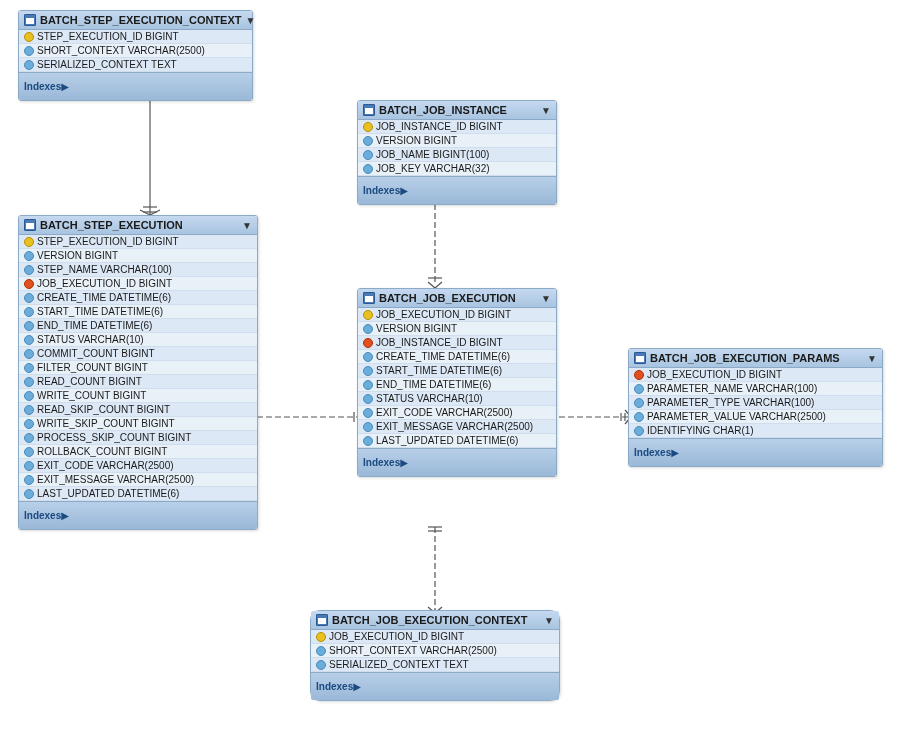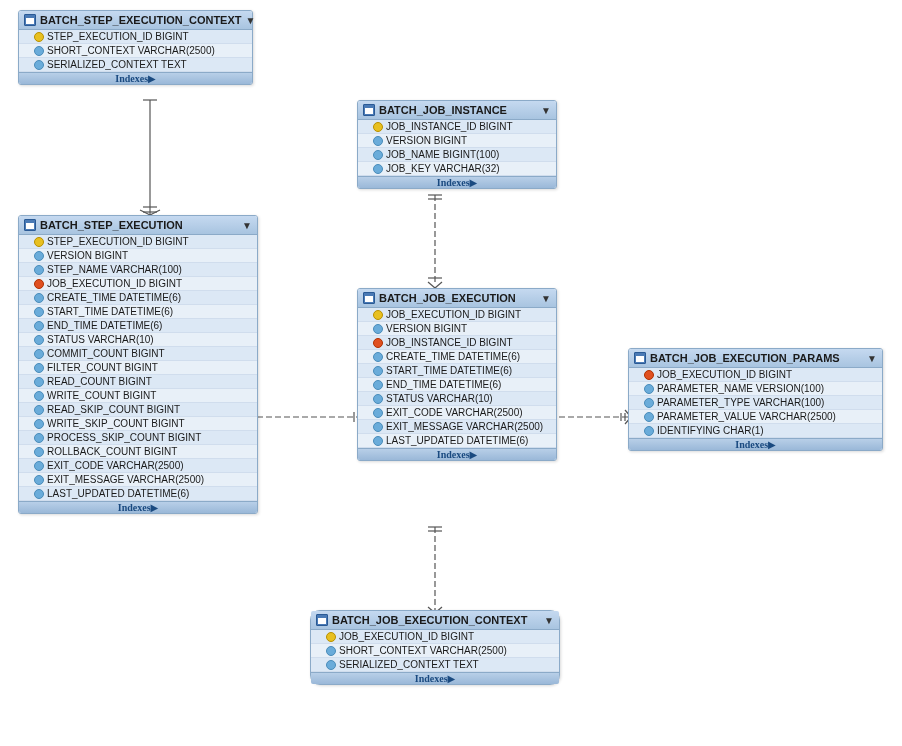--- a/index.html
+++ b/index.html
@@ -69,21 +69,21 @@
     }
 
     .db-table-title-arrow {
       color: #333;
       font-size: 10px;
     }
 
     .db-table-row {
       display: flex;
       align-items: center;
-      padding: 1px 15px;
+      padding: 1px 5px;
       gap: 3px;
       min-height: 14px;
       background: #e8f0f8;
       border-bottom: 1px solid #d0dded;
     }
 
     .db-table-row:nth-child(even) {
       background: #dce8f5;
     }
 
@@ -110,27 +110,26 @@
     }
 
     .field-name {
       font-size: 10px;
       color: #1a1a1a;
       white-space: nowrap;
     }
 
     .db-table-footer {
       background: linear-gradient(to bottom, #b8cfe8, #9ab8d8);
-      padding: 0 5px;
+      padding: 8px 5px;
       display: flex;
       align-items: center;
-      justify-content: center;
+      justify-content: flex-start;
       border-top: 1px solid #8baac8;
       border-radius: 0 0 2px 2px;
-      font-family: Liberation Serif, serif;
     }
 
     .footer-label {
       font-size: 10px;
       color: #1a4a80;
       font-weight: bold;
     }
 
     .footer-arrow {
       font-size: 10px;
@@ -410,21 +409,21 @@
       <div class="db-table-header-icon"></div>
       <span class="db-table-title">BATCH_JOB_EXECUTION_PARAMS</span>
       <span class="db-table-title-arrow">▼</span>
     </div>
     <div class="db-table-row">
       <div class="field-icon key-red"></div>
       <span class="field-name">JOB_EXECUTION_ID BIGINT</span>
     </div>
     <div class="db-table-row">
       <div class="field-icon nullable"></div>
-      <span class="field-name">PARAMETER_NAME VERSION(100)</span>
+      <span class="field-name">PARAMETER_NAME VARCHAR(100)</span>
     </div>
     <div class="db-table-row">
       <div class="field-icon nullable"></div>
       <span class="field-name">PARAMETER_TYPE VARCHAR(100)</span>
     </div>
     <div class="db-table-row">
       <div class="field-icon nullable"></div>
       <span class="field-name">PARAMETER_VALUE VARCHAR(2500)</span>
     </div>
     <div class="db-table-row">

